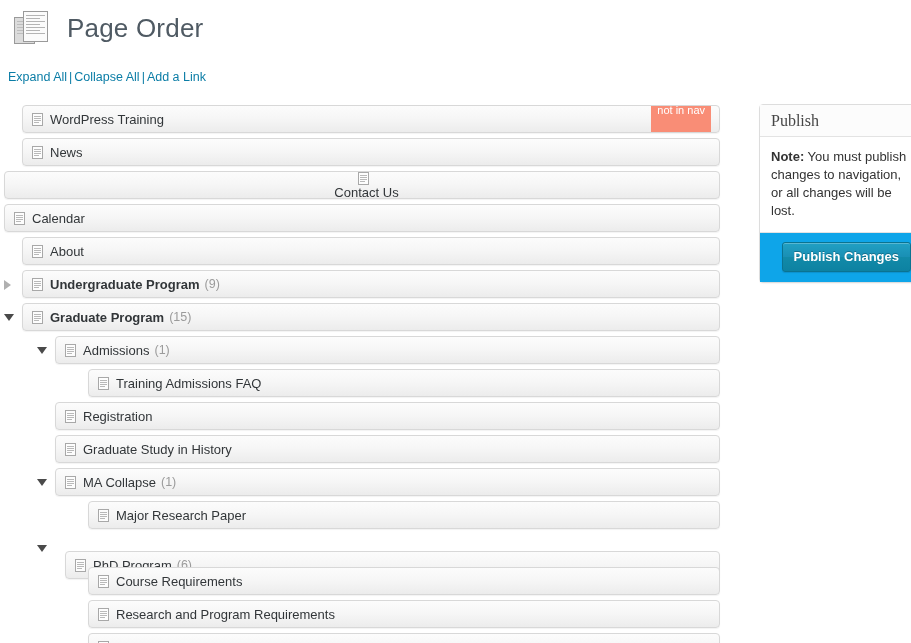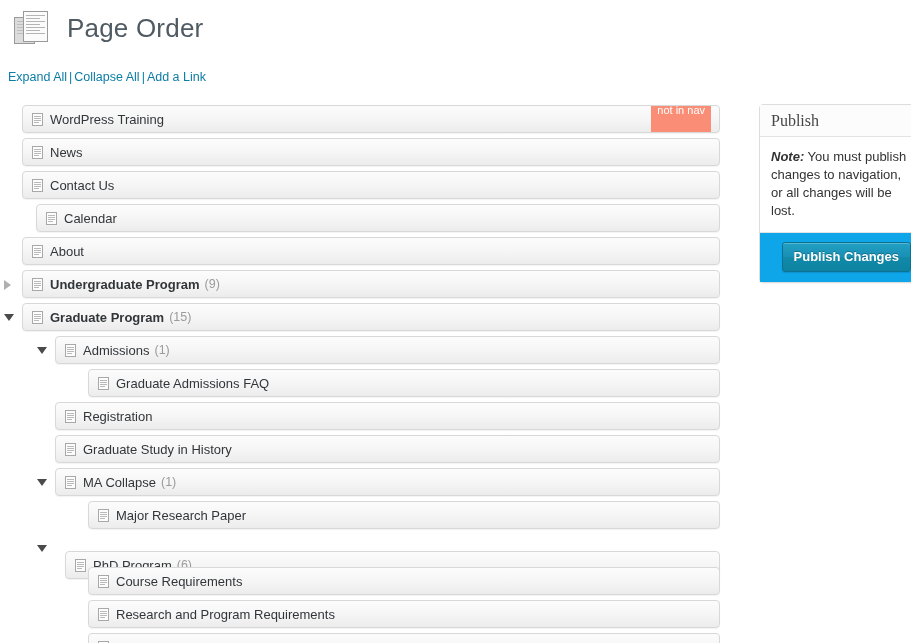--- a/index.html
+++ b/index.html
@@ -225,21 +225,20 @@
   }
   #publish-panel-body {
     padding: 11px 11px 12px 11px;
     font-size: 13px;
     line-height: 18px;
     color: #333333;
     border-bottom: 1px solid #e3e3e3;
   }
   #publish-note-label {
     font-weight: bold;
-    font-style: italic;
   }
   #publish-panel-footer {
     background: #0ea5e9;
     padding: 9px 10px 10px 10px;
     text-align: right;
   }
   #publish-changes-button {
     display: inline-block;
     background: linear-gradient(to bottom, #21a0c4 0%, #1a8fb4 50%, #128aa8 51%, #0d82a2 100%);
     border: 1px solid #0b7391;
@@ -301,32 +300,32 @@
         <span class="page-icon">
           <i></i>
           <i></i>
           <i></i>
           <i></i>
         </span>
         <span class="row-label">News</span>
       </div>
     </div>
     <div class="tree-row">
-      <div class="row-box" style="left: 22px;">
+      <div class="row-box" style="left: 4px; flex-direction: column;">
         <span class="page-icon">
           <i></i>
           <i></i>
           <i></i>
           <i></i>
         </span>
         <span class="row-label">Contact Us</span>
       </div>
     </div>
     <div class="tree-row">
-      <div class="row-box" style="left: 36px;">
+      <div class="row-box" style="left: 4px;">
         <span class="page-icon">
           <i></i>
           <i></i>
           <i></i>
           <i></i>
         </span>
         <span class="row-label">Calendar</span>
       </div>
     </div>
     <div class="tree-row">
@@ -386,21 +385,21 @@
       </div>
     </div>
     <div class="tree-row">
       <div class="row-box" style="left: 88px;">
         <span class="page-icon">
           <i></i>
           <i></i>
           <i></i>
           <i></i>
         </span>
-        <span class="row-label">Graduate Admissions FAQ</span>
+        <span class="row-label">Training Admissions FAQ</span>
       </div>
     </div>
     <div class="tree-row">
       <div class="row-box" style="left: 55px;">
         <span class="page-icon">
           <i></i>
           <i></i>
           <i></i>
           <i></i>
         </span>

